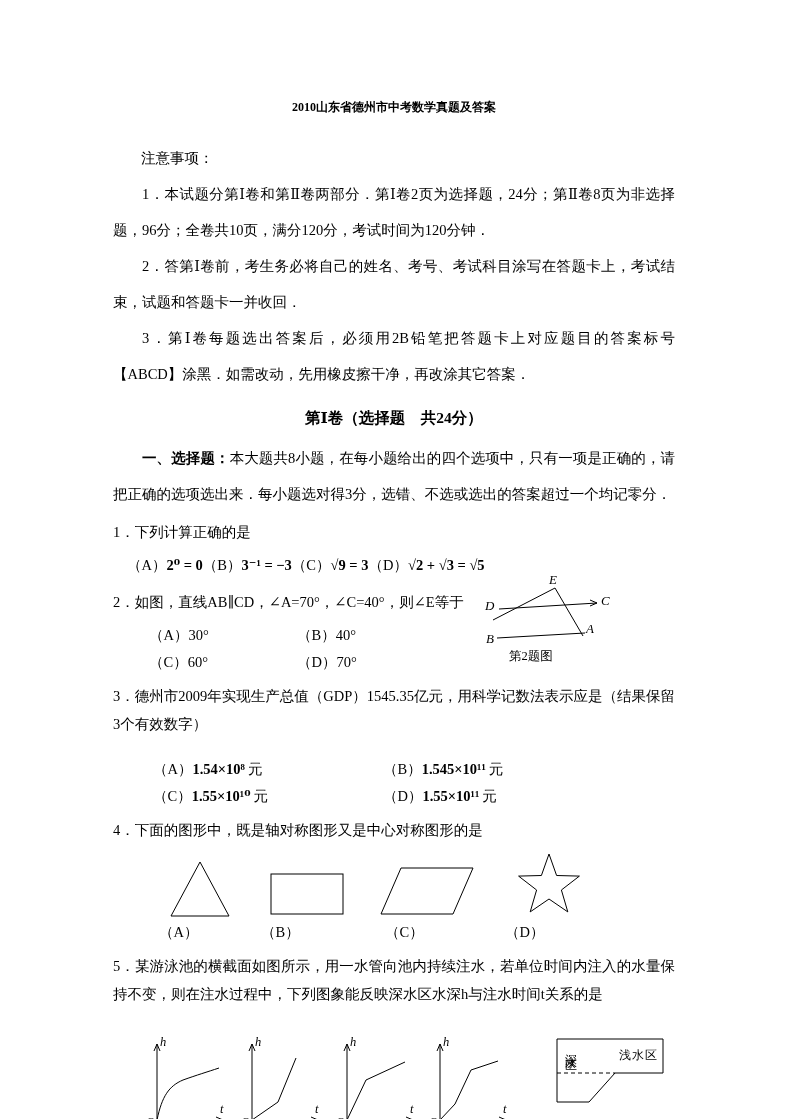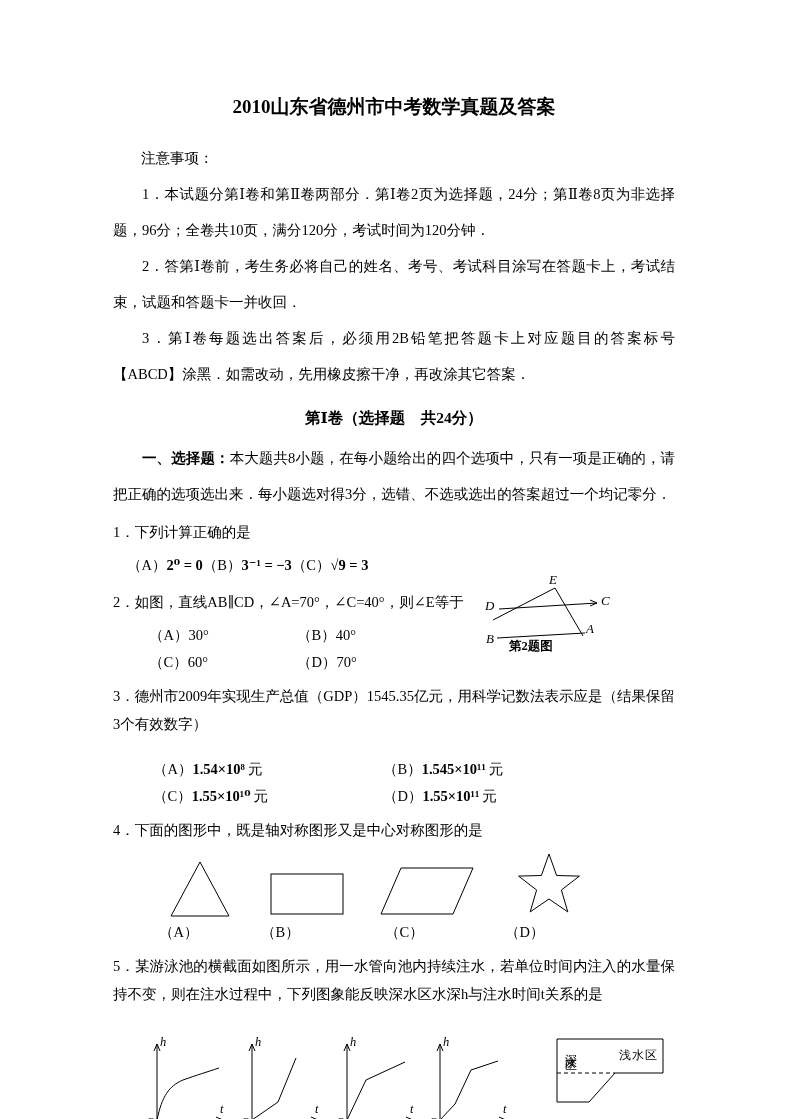--- a/index.html
+++ b/index.html
@@ -3,21 +3,21 @@
 <meta charset="utf-8">
 <style>
   * { margin:0; padding:0; box-sizing:border-box; }
   html,body { background:#ffffff; }
   .page {
     position:relative; width:790px; height:1119px; background:#ffffff;
     color:#000; font-family:"Liberation Serif","DejaVu Serif",serif;
     font-size:14.5px; overflow:hidden;
   }
   .content { position:absolute; left:113px; top:94px; width:562px; }
-  .title { text-align:center; font-size:19px; font-weight:bold; margin-bottom:20px; line-height:26px; }
+  .title { text-align:center; font-size:12px; font-weight:bold; margin-bottom:20px; line-height:26px; }
   .notice-heading { line-height:36px;margin-left:28px; }
   .para { line-height:36px; text-indent:2em; text-align:justify; }
   .section-heading { text-align:center; font-weight:bold; font-size:15.5px; margin:12px 0 8px; line-height:28px; }
   .intro { line-height:36px; text-indent:2em; text-align:justify; }
   .intro b { font-weight:bold; }
   .question { position:relative; }
   .stem { line-height:28px; margin-top:6px; text-align:justify; }
   .math { font-weight:bold; }
   .unit { font-weight:normal; margin-left:3px; }
 
@@ -66,20 +66,21 @@
     <h2 class="section-heading">第Ⅰ卷（选择题　共24分）</h2>
 
     <p class="intro"><b>一、选择题：</b><span>本大题共8小题，在每小题给出的四个选项中，只有一项是正确的，请把正确的选项选出来．每小题选对得3分，选错、不选或选出的答案超过一个均记零分．</span></p>
 
     <div class="question">
       <p class="stem">1．下列计算正确的是</p>
       <div class="q1-options">
         <span class="opt"><span>（A）</span><span class="math">2⁰ = 0</span></span>
         <span class="opt"><span>（B）</span><span class="math">3⁻¹ = −3</span></span>
         <span class="opt"><span>（C）</span><span class="math">√9 = 3</span></span>
+        <span class="opt"><span>（D）</span><span class="math">√2 + √3 = √5</span></span>
       </div>
     </div>
 
     <div class="question">
       <p class="stem">2．如图，直线AB∥CD，∠A=70°，∠C=40°，则∠E等于</p>
       <div class="q2-options">
         <span><span>（A）</span><span>30°</span></span>
         <span><span>（B）</span><span>40°</span></span>
         <span><span>（C）</span><span>60°</span></span>
         <span><span>（D）</span><span>70°</span></span>
@@ -90,21 +91,21 @@
           <line x1="72" y1="16" x2="10" y2="48" stroke="#000" stroke-width="1"></line>
           <line x1="16" y1="37" x2="114" y2="31" stroke="#000" stroke-width="1"></line>
           <path d="M114,31 L107,28 M114,31 L107,34" stroke="#000" stroke-width="1" fill="none"></path>
           <line x1="14" y1="66" x2="102" y2="61" stroke="#000" stroke-width="1"></line>
         </svg>
         <span class="pt" style="left:66px; top:1px;">E</span>
         <span class="pt" style="left:2px; top:27px;">D</span>
         <span class="pt" style="left:118px; top:22px;">C</span>
         <span class="pt" style="left:3px; top:60px;">B</span>
         <span class="pt" style="left:103px; top:50px;">A</span>
-        <span class="figcap" style="left:26px; top:66px;font-weight:bold;">第2题图</span>
+        <span class="figcap" style="left:26px; top:76px;">第2题图</span>
       </div>
     </div>
 
     <div class="question">
       <p class="stem">3．德州市2009年实现生产总值（GDP）1545.35亿元，用科学记数法表示应是（结果保留3个有效数字）</p>
       <div class="q3-options">
         <span><span>（A）</span><span class="math">1.54×10⁸</span><span class="unit">元</span></span>
         <span><span>（B）</span><span class="math">1.545×10¹¹</span><span class="unit">元</span></span>
         <span><span>（C）</span><span class="math">1.55×10¹⁰</span><span class="unit">元</span></span>
         <span><span>（D）</span><span class="math">1.55×10¹¹</span><span class="unit">元</span></span>

